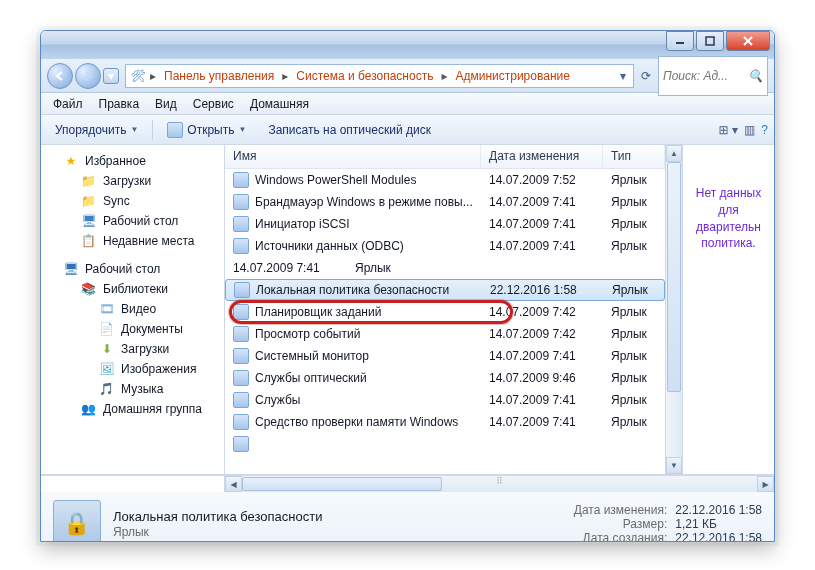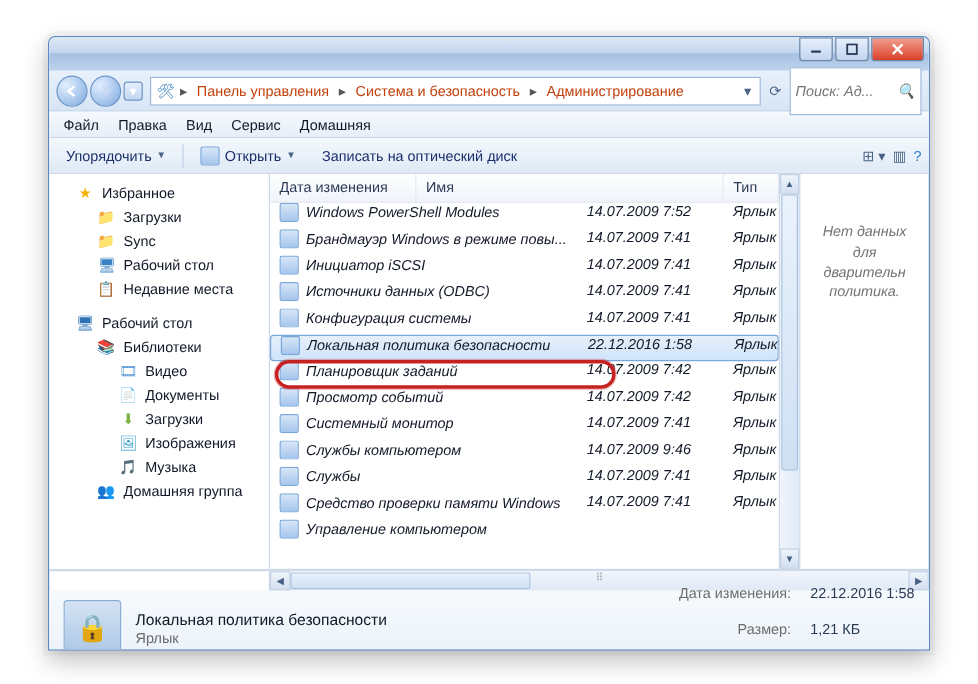--- a/index.html
+++ b/index.html
@@ -46,49 +46,49 @@
 .homegroup { color: #5fb0e8; }
 
 .main { flex: 1; display: flex; }
 .listcol { flex: 1; display: flex; flex-direction: column; }
 .col-headers { display: flex; height: 24px; border-bottom: 1px solid #e0e6ef; background: linear-gradient(#fdfefe,#f0f4fa); }
 .ch { padding: 4px 8px; color: #2b3a55; border-right: 1px solid #e6ebf2; }
 .ch.name { width: 256px; }
 .ch.date { width: 122px; }
 .ch.type { flex: 1; }
 .rows { flex: 1; overflow: hidden; position: relative; }
-.row { display: flex; align-items: flex-start; height: 22px; font-style: italic; }
+.row { display: flex; align-items: center; height: 22px; }
 .row .c-name { width: 256px; display: flex; align-items: center; gap: 6px; padding-left: 8px; color: #111827; white-space: nowrap; overflow: hidden; text-overflow: ellipsis; }
 .row .c-date { width: 122px; color: #111827; padding-left: 8px; }
 .row .c-type { flex: 1; color: #111827; padding-left: 8px; }
 .row.selected { background: linear-gradient(#e6f0fb, #cfe4fa); border: 1px solid #7aa7da; border-radius: 3px; }
 .file-ico { width: 16px; height: 16px; background: linear-gradient(#d7e6f7,#a6c5ec); border: 1px solid #7aa7da; border-radius: 2px; display: inline-block; flex-shrink: 0; }
 
 .highlight-oval { position: absolute; left: 4px; top: 131px; width: 284px; height: 24px; border: 3px solid #c62121; border-radius: 12px; pointer-events: none; box-shadow: 0 0 0 1px rgba(198,33,33,0.3); }
 
-.preview { width: 108px; border-left: 1px solid #cdd9e8; padding: 40px 6px; text-align: center; color: #737373; line-height: 1.4; font-style: italic; }
+.preview { width: 92px; border-left: 1px solid #cdd9e8; padding: 40px 6px; text-align: center; color: #6d28d9; line-height: 1.4; }
 .vscroll { width: 17px; background: linear-gradient(to right,#f1f5fb,#dfe9f5); border-left: 1px solid #cdd9e8; display: flex; flex-direction: column; }
 .vscroll .arrow { height: 17px; background: linear-gradient(#eef4fb,#d3e0f0); border: 1px solid #c2d1e4; display: flex; align-items: center; justify-content: center; color: #4a6285; font-size: 8px; }
 .vscroll .track { flex: 1; position: relative; }
 .vscroll .thumb { position: absolute; top: 0; left: 1px; right: 1px; height: 230px; background: linear-gradient(#eaf2fc,#cfe0f3); border: 1px solid #a9c2e0; border-radius: 2px; }
 
 .hscroll-area { display: flex; height: 17px; border-top: 1px solid #cdd9e8; }
 .hscroll-left { width: 184px; border-right: 1px solid #cdd9e8; }
 .hscroll-main { flex: 1; background: linear-gradient(#f1f5fb,#dfe9f5); display: flex; align-items: center; }
 .hscroll-main .arrow { width: 17px; height: 100%; background: linear-gradient(#eef4fb,#d3e0f0); border: 1px solid #c2d1e4; display: flex; align-items: center; justify-content: center; color: #4a6285; font-size: 8px; }
 .hscroll-main .track { flex: 1; position: relative; height: 100%; }
 .hscroll-main .thumb { position: absolute; left: 0; top: 1px; bottom: 1px; width: 200px; background: linear-gradient(#eaf2fc,#cfe0f3); border: 1px solid #a9c2e0; border-radius: 2px; }
 .hscroll-grip { display:flex; align-items:center; justify-content:center; width:10px; color:#aaa; font-size:9px; }
 
 .details { height: 64px; background: linear-gradient(#f6fafd,#eaf1f9); display: flex; align-items: center; padding: 6px 12px; gap: 12px; }
 .details-icon { width: 48px; height: 48px; background: linear-gradient(#d3e2f3,#aac6e6); border: 1px solid #8caed4; border-radius: 3px; display: flex; align-items: center; justify-content: center; color: #f1b73e; font-size: 22px; }
 .details-text { display: flex; flex-direction: column; gap: 1px; }
 .details-title { color: #111827; font-size: 13px; }
 .details-sub { color: #6b6b6b; }
-.details-meta { margin-left: auto; display: grid; grid-template-columns: auto auto; column-gap: 8px; row-gap: 0; color: #6b6b6b; gap: 16px; }
+.details-meta { margin-left: auto; display: grid; grid-template-columns: auto auto; column-gap: 8px; row-gap: 0; color: #6b6b6b; }
 .details-meta .lbl { text-align: right; color: #6b6b6b; }
 .details-meta .val { color: #2b3a55; }
 </style>
 </head>
 <body>
 
 <div class="window">
 
   <div class="titlebar">
     <div class="win-btn">
@@ -230,22 +230,22 @@
         <div class="side-item lvl2">
             <span class="side-icon homegroup">👥</span>
             <span>Домашняя группа</span>
           </div>
       </div>
     </div>
 
     <div class="main">
       <div class="listcol">
         <div class="col-headers">
+          <div class="ch name">Имя</div>
           <div class="ch date">Дата изменения</div>
-          <div class="ch name">Имя</div>
           <div class="ch type">Тип</div>
         </div>
         <div class="rows" id="rows">
             <div class="row">
               <div class="c-name">
                 <span class="file-ico"></span>
                 <span>Windows PowerShell Modules</span>
               </div>
               <div class="c-date">14.07.2009 7:52</div>
               <div class="c-type">Ярлык</div>
@@ -268,24 +268,20 @@
             </div>
             <div class="row">
               <div class="c-name">
                 <span class="file-ico"></span>
                 <span>Источники данных (ODBC)</span>
               </div>
               <div class="c-date">14.07.2009 7:41</div>
               <div class="c-type">Ярлык</div>
             </div>
             <div class="row">
-              <div class="c-name">
-                <span class="file-ico"></span>
-                <span>Конфигурация системы</span>
-              </div>
               <div class="c-date">14.07.2009 7:41</div>
               <div class="c-type">Ярлык</div>
             </div>
             <div class="row selected">
               <div class="c-name">
                 <span class="file-ico"></span>
                 <span>Локальная политика безопасности</span>
               </div>
               <div class="c-date">22.12.2016 1:58</div>
               <div class="c-type">Ярлык</div>
@@ -310,21 +306,21 @@
               <div class="c-name">
                 <span class="file-ico"></span>
                 <span>Системный монитор</span>
               </div>
               <div class="c-date">14.07.2009 7:41</div>
               <div class="c-type">Ярлык</div>
             </div>
             <div class="row">
               <div class="c-name">
                 <span class="file-ico"></span>
-                <span>Службы компьютером</span>
+                <span>Службы оптический</span>
               </div>
               <div class="c-date">14.07.2009 9:46</div>
               <div class="c-type">Ярлык</div>
             </div>
             <div class="row">
               <div class="c-name">
                 <span class="file-ico"></span>
                 <span>Службы</span>
               </div>
               <div class="c-date">14.07.2009 7:41</div>
@@ -334,21 +330,20 @@
               <div class="c-name">
                 <span class="file-ico"></span>
                 <span>Средство проверки памяти Windows</span>
               </div>
               <div class="c-date">14.07.2009 7:41</div>
               <div class="c-type">Ярлык</div>
             </div>
             <div class="row">
               <div class="c-name">
                 <span class="file-ico"></span>
-                <span>Управление компьютером</span>
               </div>
               <div class="c-date"></div>
               <div class="c-type"></div>
             </div>
             <div class="highlight-oval"></div>
           </div>
       </div>
       <div class="vscroll">
         <div class="arrow">▲</div>
         <div class="track">

